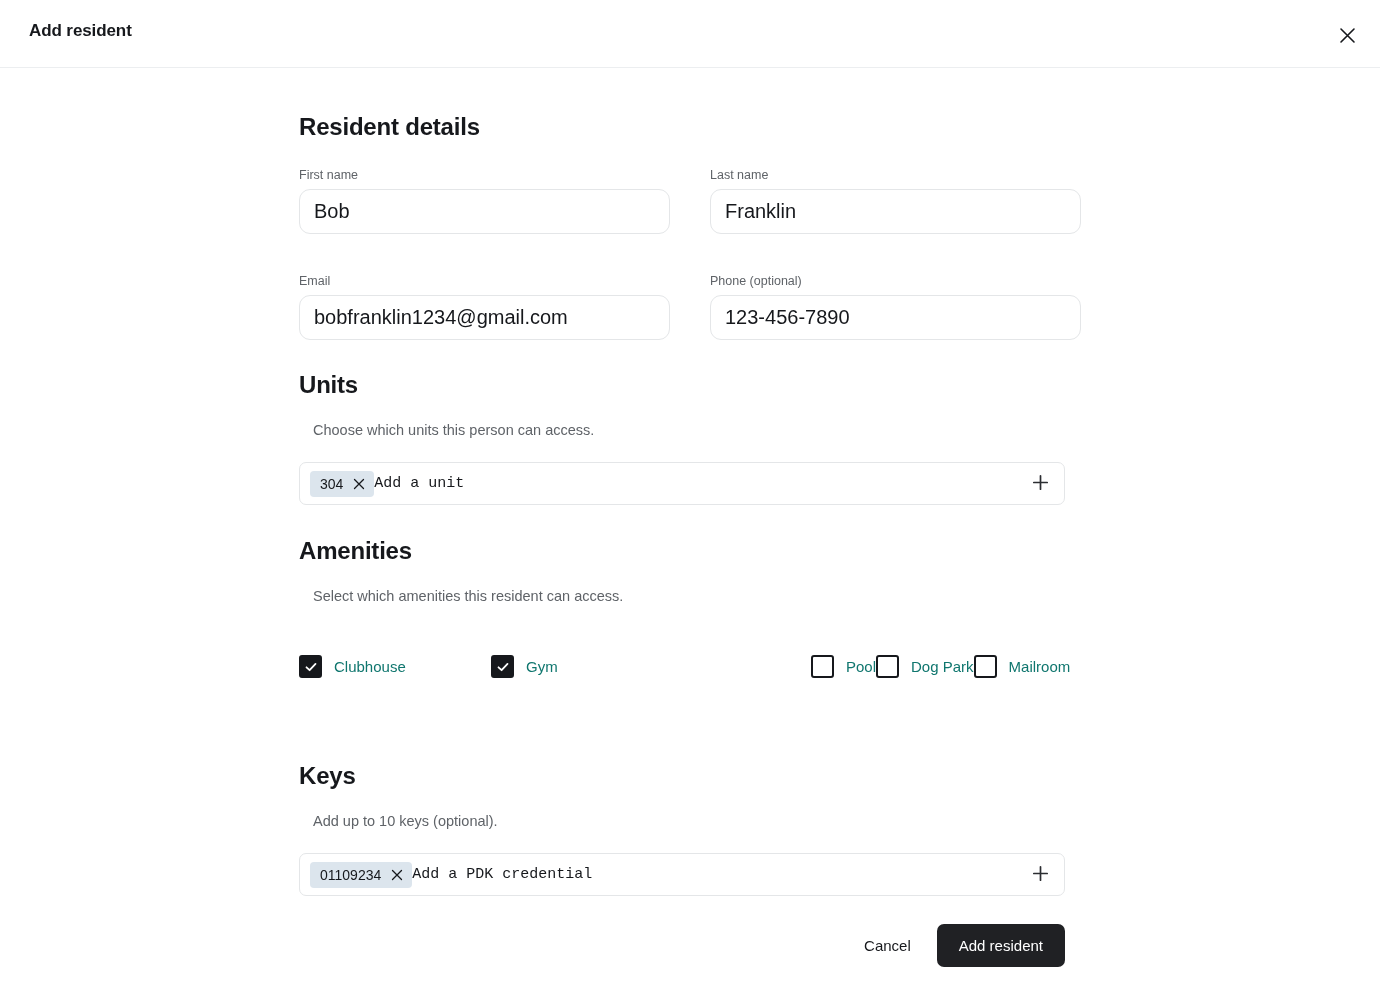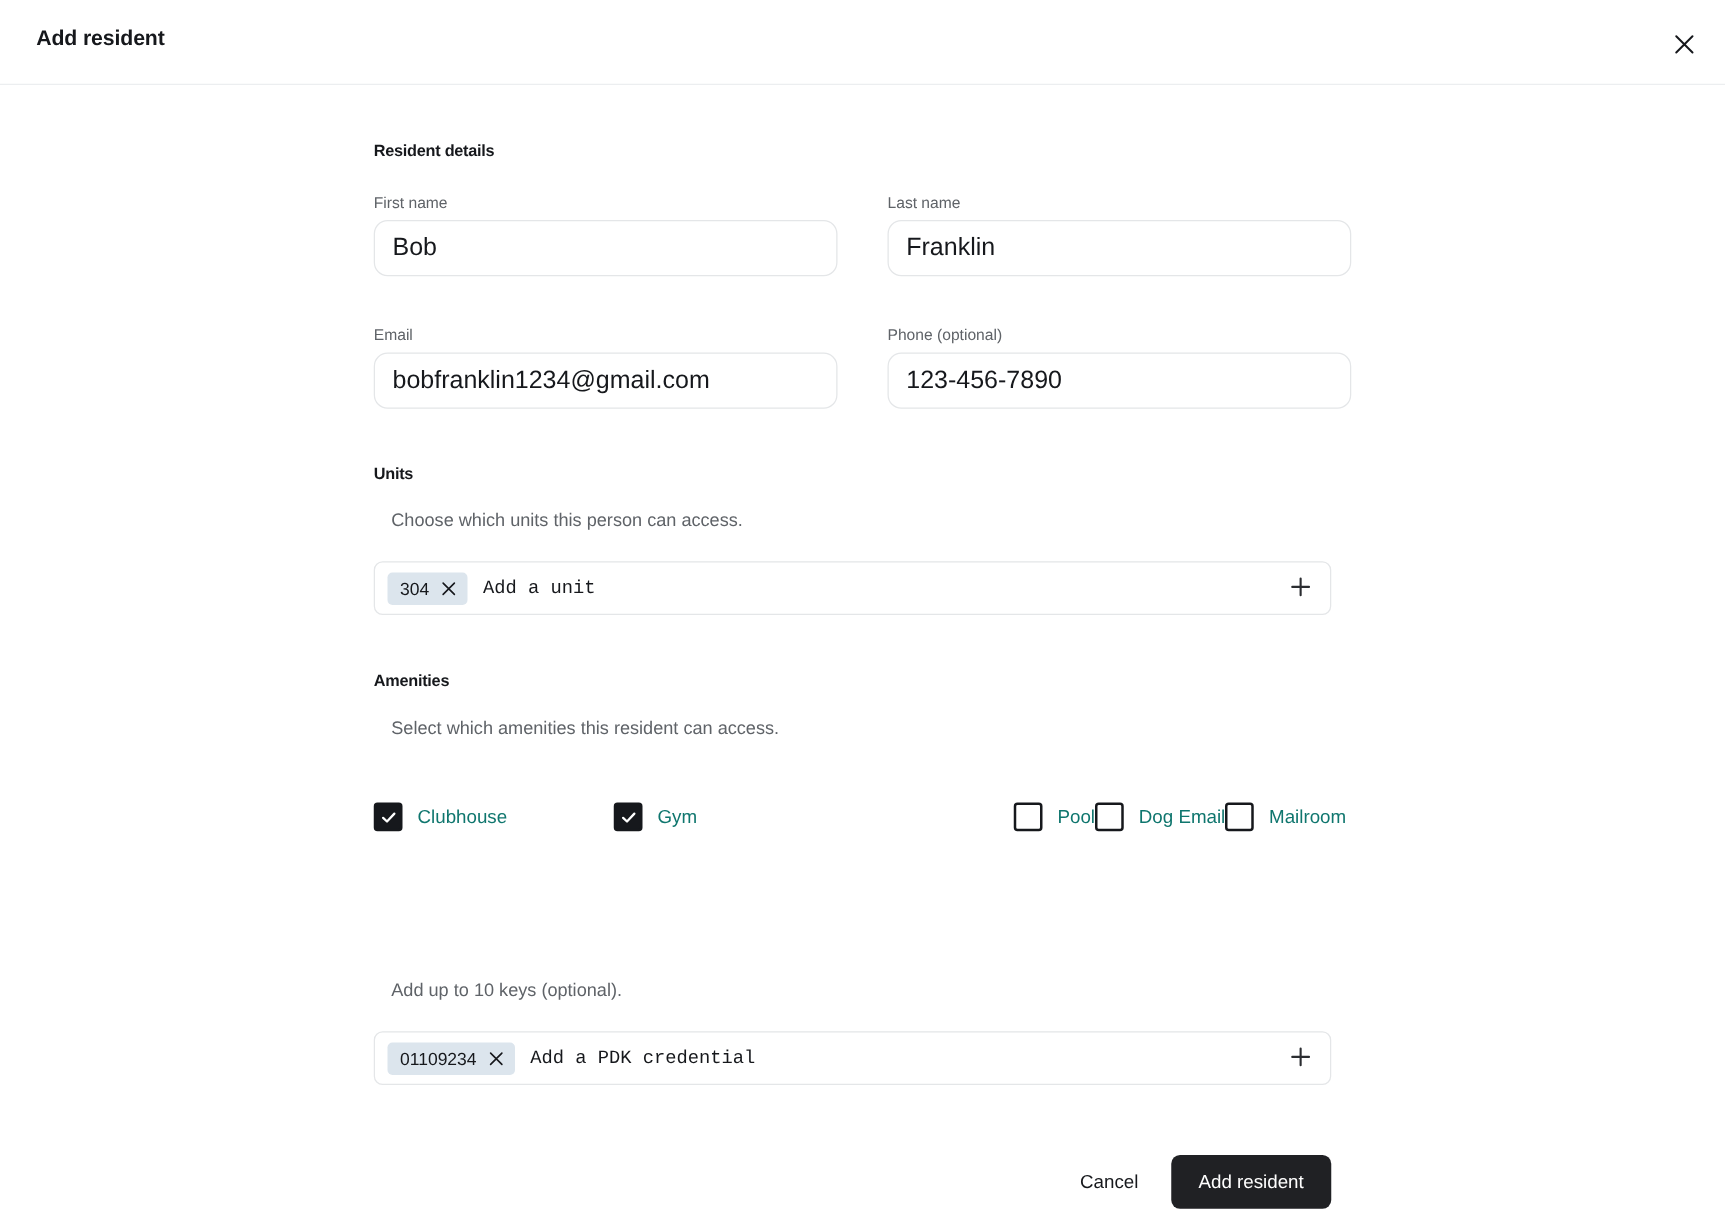--- a/index.html
+++ b/index.html
@@ -65,21 +65,21 @@
 
   
   .content {
     position: absolute;
     left: 299px;
     top: 68px;
     width: 766px;
   }
 
   .section-title {
-    font-size: 13px;
+    font-size: 24px;
     font-weight: bold;
     letter-spacing: -0.2px;
     color: #16181c;
     margin: 0;
   }
   .section-sub {
     font-size: 14.5px;
     color: #5f6368;
     margin: 14px;
     padding-top: 9px;
@@ -133,21 +133,20 @@
     padding: 0 10px 0 10px;
     position: relative;
   }
   .chip {
     display: inline-flex;
     align-items: center;
     height: 26px;
     background: #dce5ed;
     border-radius: 4px;
     padding: 0 8px 0 10px;
-    margin-right: 12px;
     font-size: 14px;
     color: #16181c;
     white-space: nowrap;
   }
   .chip-x {
     margin-left: 9px;
     display: inline-flex;
     align-items: center;
     justify-content: center;
     width: 14px;
@@ -354,34 +353,35 @@
           <span class="cb">
             
           </span>
           <span class="check-label">Pool</span>
         </div>
 
         <div class="check-row">
           <span class="cb">
             
           </span>
-          <span class="check-label">Dog Email</span>
+          <span class="check-label">Dog Park</span>
         </div>
 
         <div class="check-row">
           <span class="cb">
             
           </span>
           <span class="check-label">Mailroom</span>
         </div>
 
       </div>
     </section>
 
     <section class="keys">
+      <h2 class="section-title">Keys</h2>
       <p class="section-sub">Add up to 10 keys (optional).</p>
 
       <div class="token-field">
         <span class="chip">
           <span>01109234</span>
           <span class="chip-x">
             <svg width="12" height="12" viewBox="0 0 12 12" fill="none" aria-hidden="true">
               <path d="M1.5 1.5 L10.5 10.5 M10.5 1.5 L1.5 10.5" stroke="#16181c" stroke-width="1.3" stroke-linecap="round"></path>
             </svg>
           </span>

